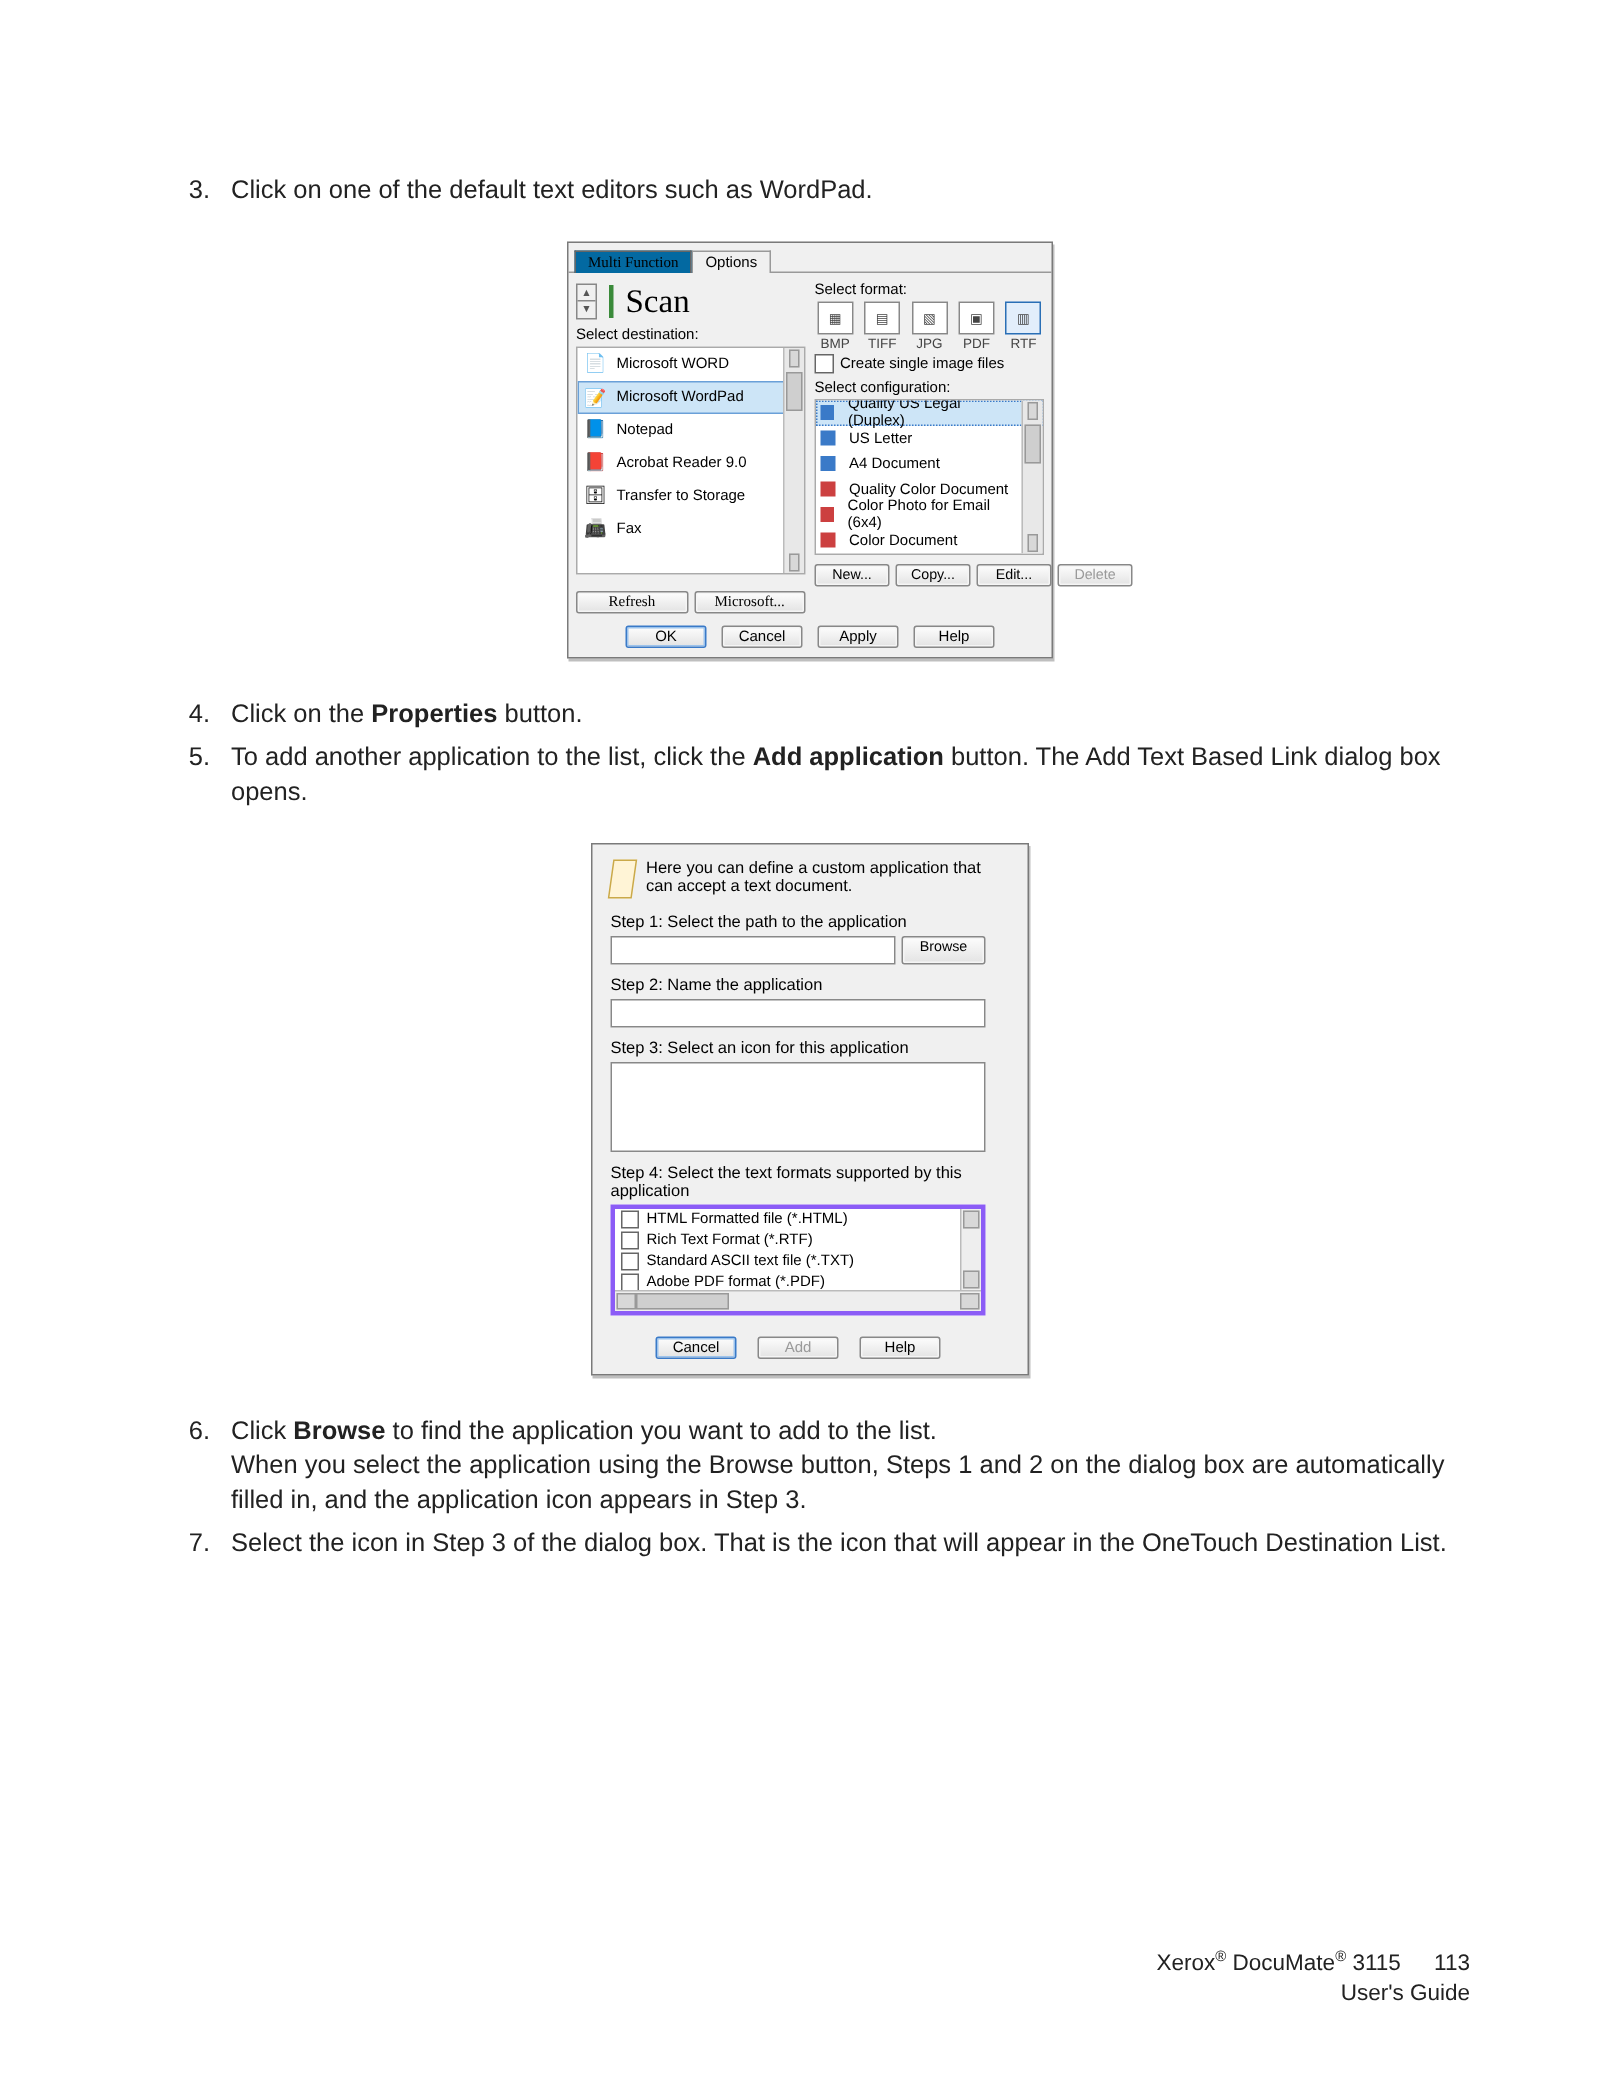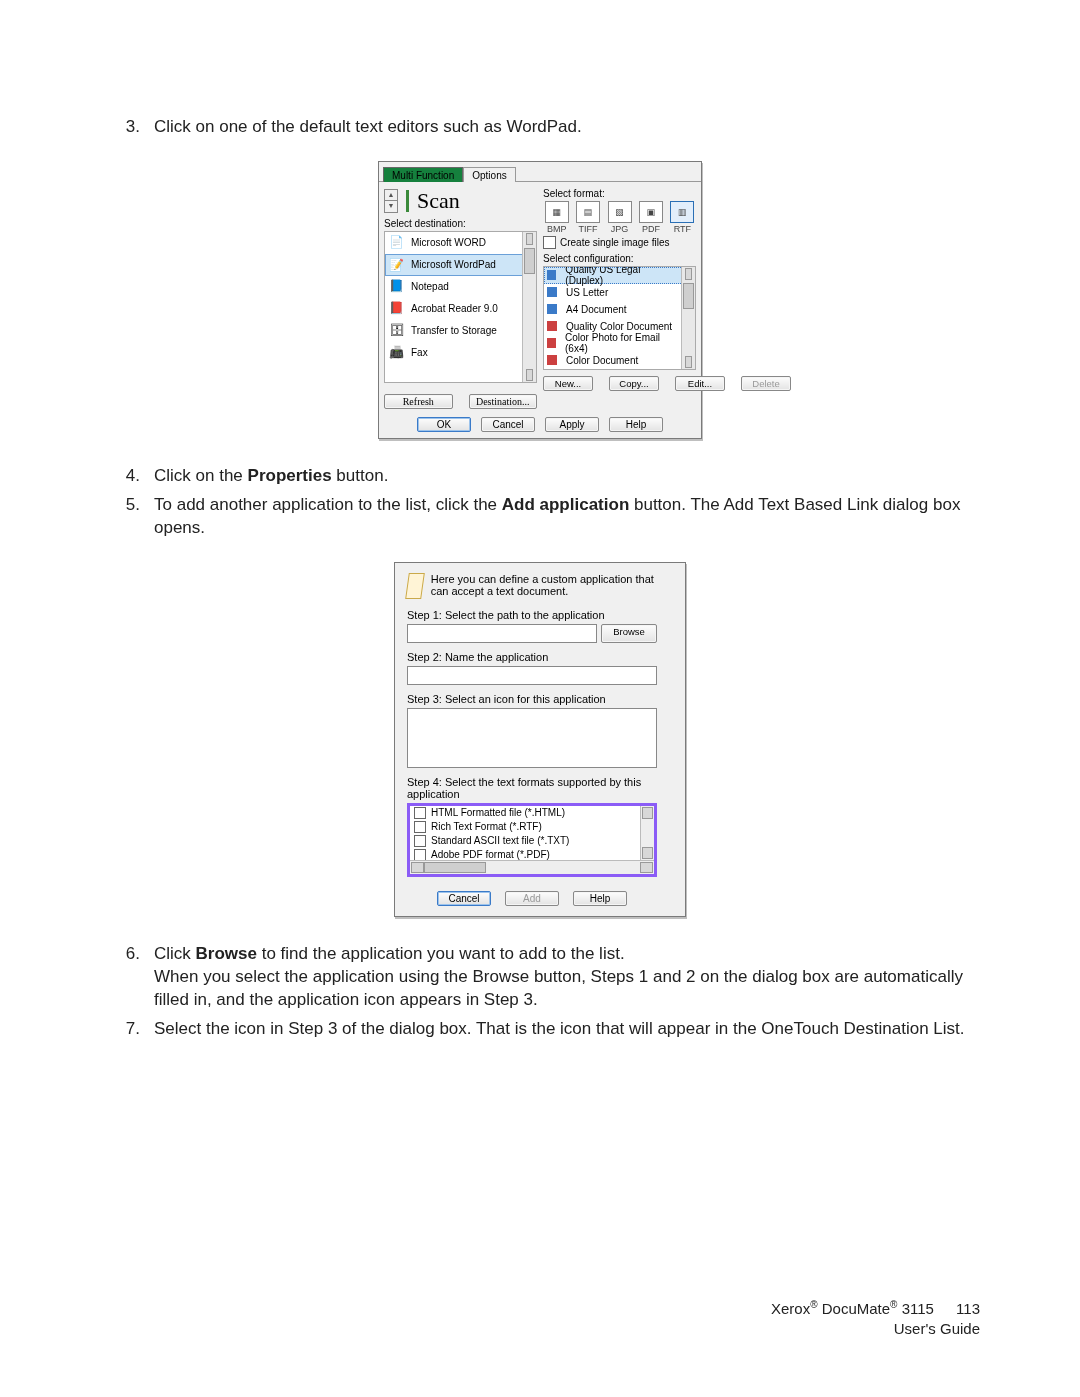--- a/index.html
+++ b/index.html
@@ -43,21 +43,21 @@
   .tabs { display:flex; gap:0; margin:4px 4px 0 4px;}
   .tab {
     background: #f0f0f0;
     border: 1px solid #999;
     border-bottom: none;
     padding: 2px 8px 1px 8px;
     font-size: 10px;
     position: relative;
     top:1px;
   }
-  .tab.active { background:#15803d; border-color:#666; z-index:2;}
+  .tab.active { background:#0369a1; border-color:#666; z-index:2;font-family:Liberation Serif, serif;}
   .fig-inner { border-top:1px solid #999; padding:4px 5px 6px 5px; }
   .twocol { display:flex; gap:6px; }
   .col { flex:1; min-width:0; }
   .scan-title {
     font-family: Georgia, serif;
     font-size: 22px;
     display:flex; align-items:center; gap:8px;
     margin:2px 0 4px 0;
   }
   .scan-title .spinner {
@@ -98,21 +98,21 @@
   .chk { display:flex; align-items:center; gap:4px; font-size:10px; margin:2px 0 4px 0;}
   .chk .cb { width:11px;height:11px;border:1px solid #666;background:#fff;}
   .conflist {
     border:1px solid #aaa; background:#fff; height:102px; position:relative; overflow:hidden;
   }
   .conf { display:flex; align-items:center; padding:1px 3px; font-size:10px; gap:9px; height:15px;}
   .conf.sel { background:#cde5f7; border:1px dotted #3a7ac8; padding:0 2px;}
   .conf .ci { width:10px;height:10px; background:#3a7ac8;}
   .conf .ci.color{ background:#cc4040;}
   .conf .gear { margin-left:auto; width:10px;height:10px; color:#c89a1e; font-size:10px; line-height:10px;}
-  .btnrow { display:flex; gap:16px; margin-top:5px;}
+  .btnrow { display:flex; gap:4px; margin-top:5px;}
   .btnrow.center { justify-content:center; gap:10px;}
   .wbtn {
     font-size:10px;
     padding:1px 0;
     border:1px solid #888;
     background: linear-gradient(#fdfdfd,#e3e3e3);
     border-radius:2px;
     text-align:center;
     min-width:52px;
     box-shadow: 0 0 0 1px #f5f5f5 inset;
@@ -208,21 +208,21 @@
               <div class="dest">
                   <span class="ic">📠</span>
                   <span>Fax</span>
                 </div>
               <div class="vscroll">
                   <div class="th"></div>
                 </div>
             </div>
             <div class="btnrow" style="margin-top:11px;font-family:Liberation Serif, serif;">
               <div class="wbtn" style="flex:1">Refresh</div>
-              <div class="wbtn" style="flex:1">Destination...</div>
+              <div class="wbtn" style="flex:1">Microsoft...</div>
             </div>
           </div>
 
           <div class="col">
             <div class="lbl">Select format:</div>
             <div class="fmt-row">
               <div class="fmt"><div class="box">▦</div><span>BMP</span></div>
               <div class="fmt"><div class="box">▤</div><span>TIFF</span></div>
               <div class="fmt"><div class="box">▧</div><span>JPG</span></div>
               <div class="fmt"><div class="box">▣</div><span>PDF</span></div>

